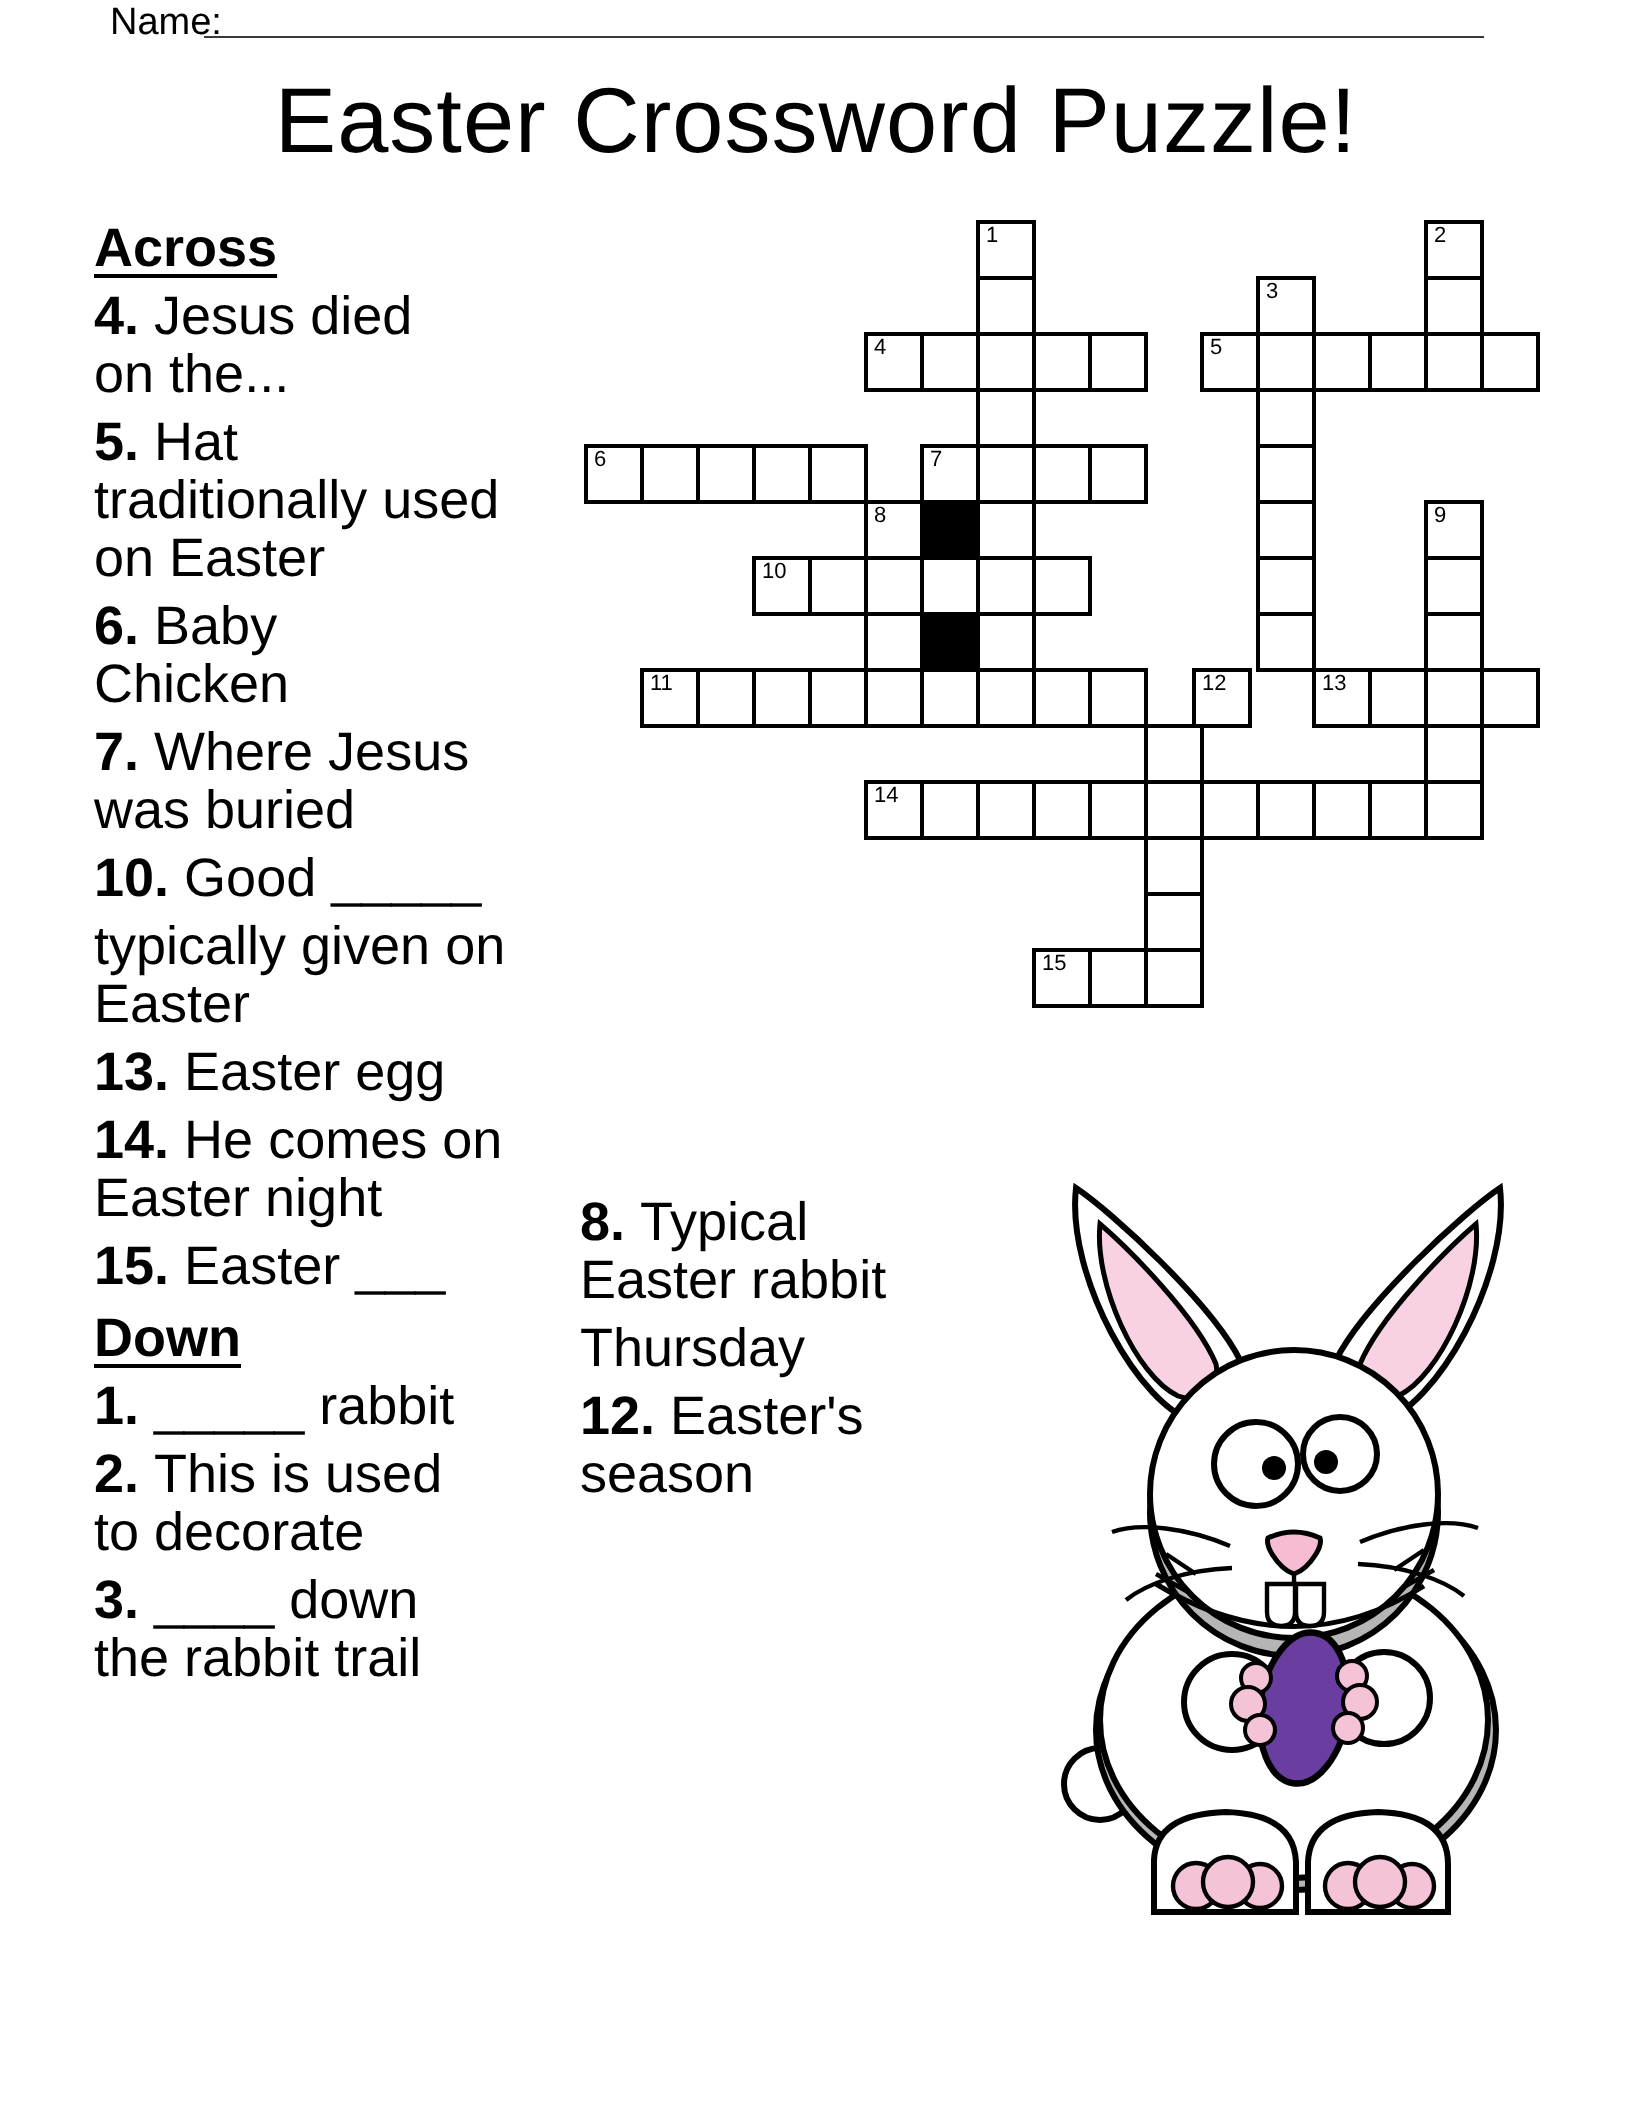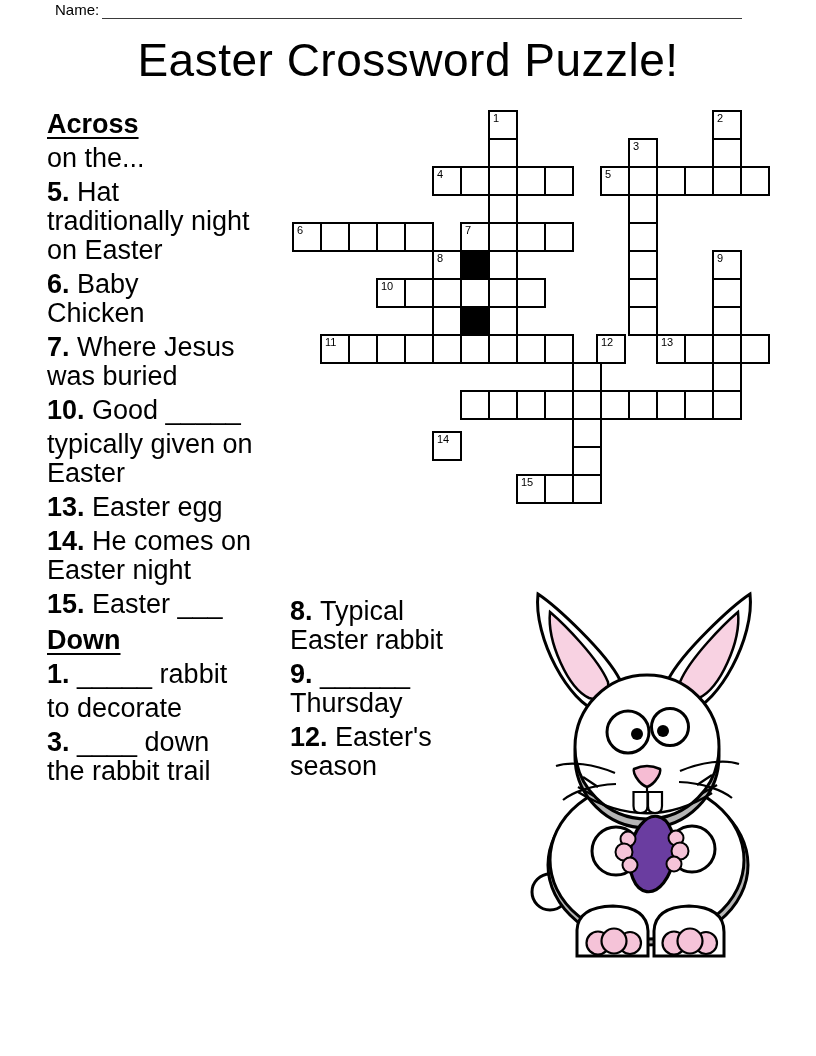--- a/index.html
+++ b/index.html
@@ -5,21 +5,21 @@
   :root{
     --outline:#000000; --white:#ffffff; --shadow:#b5b5b5;
     --ear_pink:#f8d2e2; --paw_pink:#f5c3d8; --nose_pink:#f6bcd3; --egg_purple:#6a3da0;
   }
   html,body{margin:0;padding:0;}
   body{
     width:816px;height:1056px;position:relative;background:#ffffff;
     font-family:"Liberation Sans",sans-serif;color:#000;overflow:hidden;
   }
   
-  .name-label{position:absolute;left:55px;top:1px;font-size:15px;}
+  .name-label{position:absolute;left:55px;top:1px;font-size:19px;}
   .name-line{position:absolute;left:102px;top:0;width:640px;height:18px;border-bottom:1.5px solid #3a3a3a;}
   .page-title{position:absolute;left:0;top:33px;width:816px;text-align:center;
     font-size:46px;font-weight:400;letter-spacing:.5px;margin:0;}
   
   .clue-col{position:absolute;font-size:27px;line-height:29px;}
   #left-col{left:47px;top:108px;width:250px;}
   #mid-col{left:290px;top:597px;width:220px;}
   .clue-heading{font-size:27px;font-weight:bold;line-height:32px;margin:0 0 4px 0;
     text-decoration:underline;text-decoration-thickness:2px;text-underline-offset:4px;display:inline-block;}
   .clue{margin:0 0 5px 0;}
@@ -37,25 +37,26 @@
 <body>
 
 <span class="name-label">Name:</span>
 <div class="name-line"></div>
 <h1 class="page-title">Easter Crossword Puzzle!</h1>
 
 <div id="left-col" class="clue-col">
   <span class="clue-heading">Across</span>
   <div id="across-clues">
       <div class="clue">
+        <div class="clue-line"><b>4. </b>Jesus died</div>
         <div class="clue-line">on the...</div>
       </div>
       <div class="clue">
         <div class="clue-line"><b>5. </b>Hat</div>
-        <div class="clue-line">traditionally night</div>
+        <div class="clue-line">traditionally used</div>
         <div class="clue-line">on Easter</div>
       </div>
       <div class="clue">
         <div class="clue-line"><b>6. </b>Baby</div>
         <div class="clue-line">Chicken</div>
       </div>
       <div class="clue">
         <div class="clue-line"><b>7. </b>Where Jesus</div>
         <div class="clue-line">was buried</div>
       </div>
@@ -76,37 +77,37 @@
       <div class="clue">
         <div class="clue-line"><b>15. </b>Easter ___</div>
       </div>
     </div>
   <span class="clue-heading">Down</span>
   <div id="down-clues-1">
       <div class="clue">
         <div class="clue-line"><b>1. </b>_____ rabbit</div>
       </div>
       <div class="clue">
+        <div class="clue-line"><b>2. </b>This is used</div>
         <div class="clue-line">to decorate</div>
       </div>
       <div class="clue">
         <div class="clue-line"><b>3. </b>____ down</div>
         <div class="clue-line">the rabbit trail</div>
       </div>
     </div>
 </div>
 
 <div id="mid-col" class="clue-col">
   <div id="down-clues-2">
       <div class="clue">
         <div class="clue-line"><b>8. </b>Typical</div>
         <div class="clue-line">Easter rabbit</div>
       </div>
       <div class="clue">
-        <div class="clue-line"><b>9. </b>______</div>
         <div class="clue-line">Thursday</div>
       </div>
       <div class="clue">
         <div class="clue-line"><b>12. </b>Easter's</div>
         <div class="clue-line">season</div>
       </div>
     </div>
 </div>
 
 <div id="grid">
@@ -129,21 +130,21 @@
     <div class="cell" style="left: 404px; top: 334px; border-color: rgb(0, 0, 0);"></div>
     <div class="cell" style="left: 432px; top: 166px; border-color: rgb(0, 0, 0);">
       <span class="num">4</span>
     </div>
     <div class="cell" style="left: 432px; top: 250px; border-color: rgb(0, 0, 0);">
       <span class="num">8</span>
     </div>
     <div class="cell" style="left: 432px; top: 278px; border-color: rgb(0, 0, 0);"></div>
     <div class="cell" style="left: 432px; top: 306px; border-color: rgb(0, 0, 0);"></div>
     <div class="cell" style="left: 432px; top: 334px; border-color: rgb(0, 0, 0);"></div>
-    <div class="cell" style="left: 432px; top: 390px; border-color: rgb(0, 0, 0); margin-top: 41px;">
+    <div class="cell" style="left: 432px; top: 390px; border-color: rgb(0, 0, 0);">
       <span class="num">14</span>
     </div>
     <div class="cell" style="left: 460px; top: 166px; border-color: rgb(0, 0, 0);"></div>
     <div class="cell" style="left: 460px; top: 222px; border-color: rgb(0, 0, 0);">
       <span class="num">7</span>
     </div>
     <div class="cell black" style="left: 460px; top: 250px; border-color: rgb(0, 0, 0);"></div>
     <div class="cell" style="left: 460px; top: 278px; border-color: rgb(0, 0, 0);"></div>
     <div class="cell black" style="left: 460px; top: 306px; border-color: rgb(0, 0, 0);"></div>
     <div class="cell" style="left: 460px; top: 334px; border-color: rgb(0, 0, 0);"></div>

